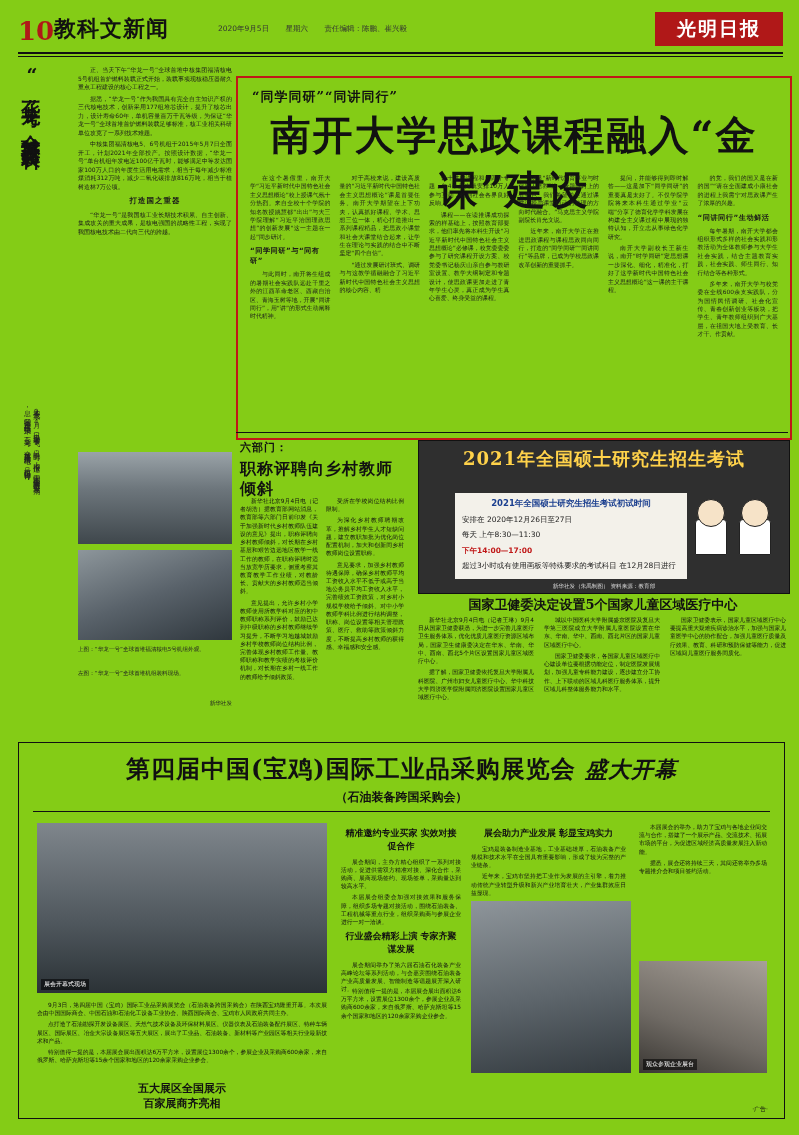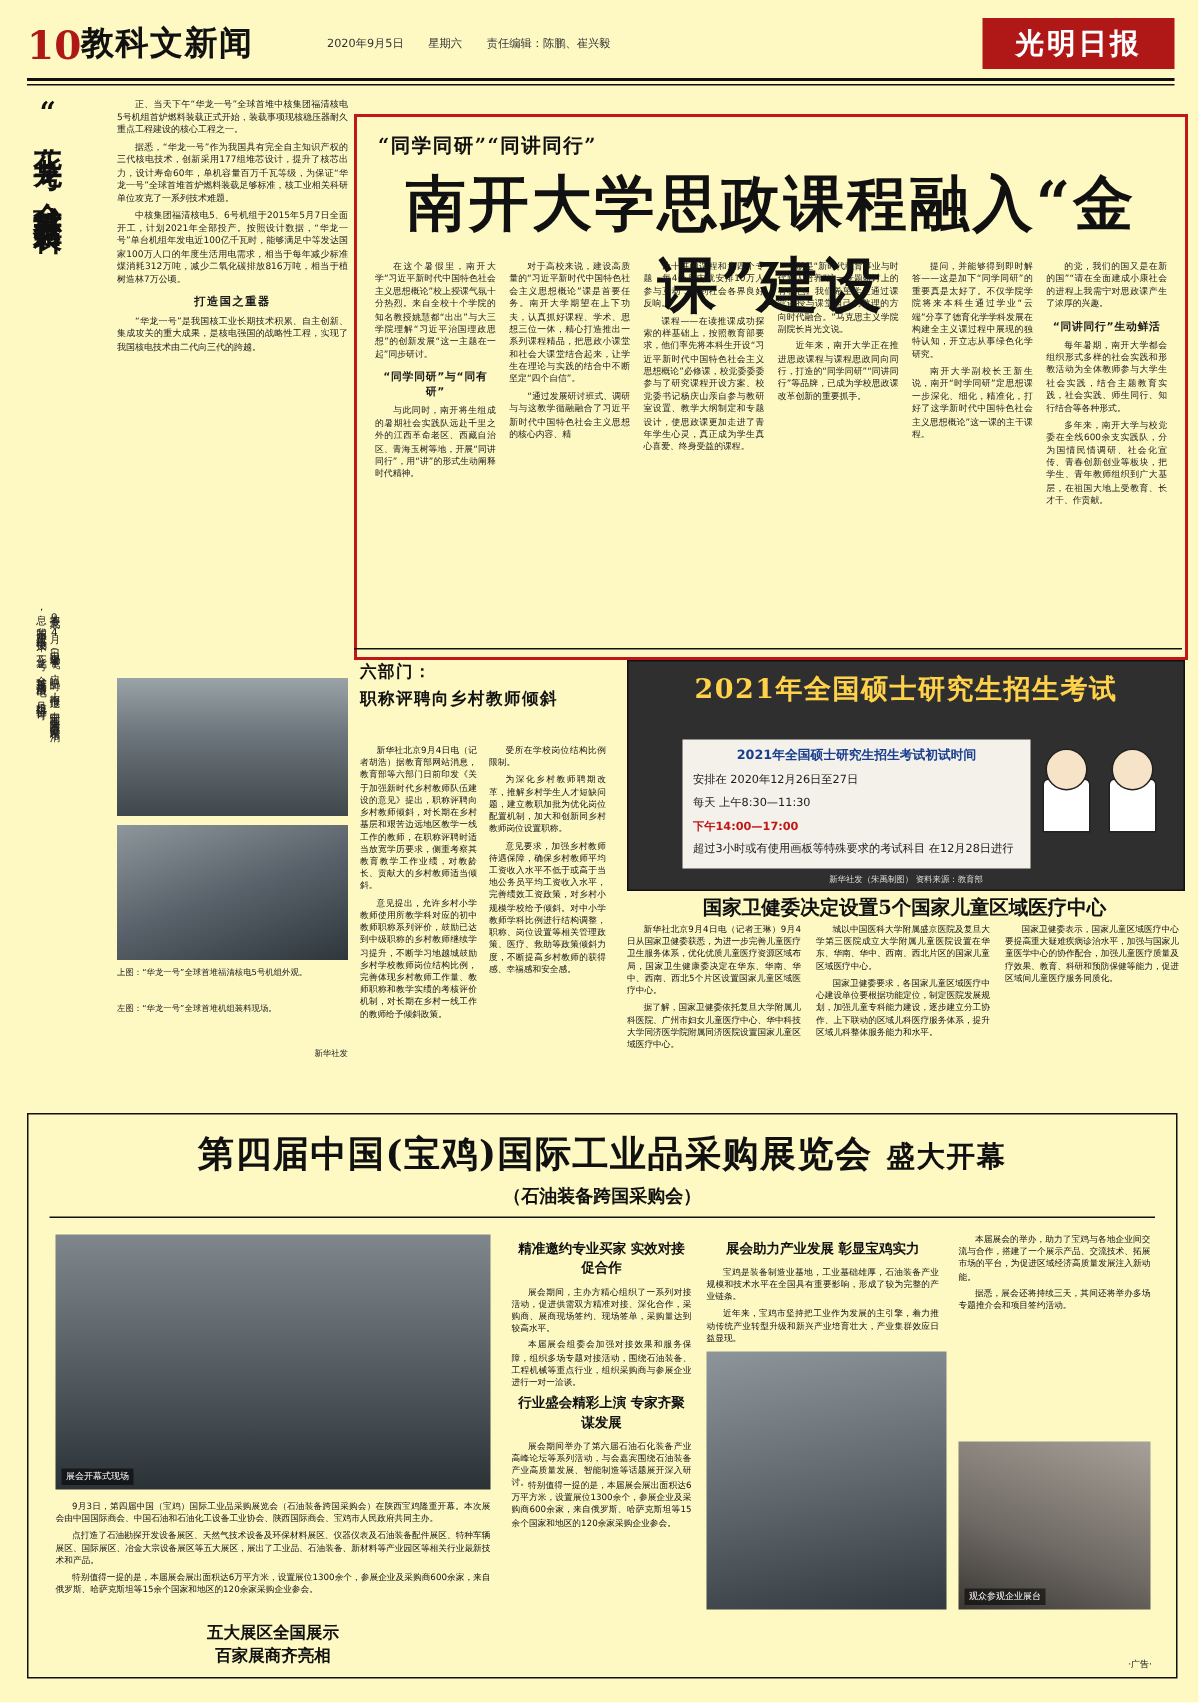--- a/index.html
+++ b/index.html
@@ -1,17 +1,17 @@
 <!DOCTYPE html>
 <html><head>
 <meta charset="utf-8">
 <style>
   html,body{margin:0;padding:0;background:#ffffff;}
   body{width:799px;height:1135px;position:relative;font-family:"DejaVu Sans","Liberation Sans",sans-serif;color:#111;}
-  .page{width:799px;height:1135px;position:relative;overflow:hidden;background:#fef9c3;}
+  .page{width:799px;height:1135px;position:relative;overflow:hidden;background:#84cc16;}
 
   
   .masthead{position:absolute;left:18px;top:14px;width:765px;height:38px;}
   .mh-pagenum{position:absolute;left:0;top:2px;font-size:26px;font-weight:bold;color:#b01818;font-family:"DejaVu Serif","Liberation Serif",serif;}
   .mh-section{position:absolute;left:36px;top:0px;font-size:22px;font-weight:bold;letter-spacing:1px;color:#111;font-family:"DejaVu Serif","Liberation Serif",serif;}
   .mh-meta{position:absolute;left:200px;top:10px;font-size:7.5px;color:#333;white-space:nowrap;}
   .mh-meta span{margin-right:14px;}
   .mh-logo{position:absolute;right:0;top:-2px;width:128px;height:34px;background:#b01818;color:#fff;font-family:"DejaVu Serif","Liberation Serif",serif;font-size:19px;font-weight:bold;letter-spacing:2px;display:flex;align-items:center;justify-content:center;}
   .rule-top{position:absolute;left:18px;top:52px;width:765px;height:2px;background:#111;}
   .rule-top2{position:absolute;left:18px;top:56px;width:765px;height:1px;background:#111;}
@@ -34,27 +34,27 @@
 
   
   .redbox{position:absolute;left:236px;top:76px;width:552px;height:360px;border:2px solid #c01818;}
   .rb-quote{position:absolute;left:14px;top:10px;font-size:13px;font-weight:bold;letter-spacing:1px;color:#111;font-family:"DejaVu Serif","Liberation Serif",serif;}
   .rb-title{position:absolute;left:10px;top:30px;width:532px;text-align:center;font-family:"DejaVu Serif","Liberation Serif",serif;font-size:40px;font-weight:bold;letter-spacing:2px;color:#111;}
   .rb-byline{position:absolute;left:10px;top:78px;width:532px;text-align:center;font-size:7px;color:#222;}
   .rb-byline span{margin:0 10px;}
   .rb-cols{position:absolute;left:12px;top:96px;width:528px;height:250px;display:flex;gap:9px;}
   .rb-col{width:123px;font-size:5.9px;line-height:1.42;text-align:justify;color:#1a1a1a;}
   .rb-col p{margin:0 0 3px 0;text-indent:12px;}
-  .rb-sub{font-weight:bold;font-size:7.2px;text-align:center;margin:5px 0 4px;letter-spacing:.5px;}
+  .rb-sub{font-weight:bold;font-size:7.2px;text-align:left;margin:5px 0 4px;letter-spacing:.5px;}
 
   
   .midsep{position:absolute;left:236px;top:432px;width:552px;height:1px;background:#111;}
   .six{position:absolute;left:240px;top:440px;width:160px;}
   .six-kicker{font-size:11px;font-weight:bold;font-family:"DejaVu Serif","Liberation Serif",serif;letter-spacing:1px;}
-  .six-title{font-size:11px;font-weight:bold;font-family:"DejaVu Serif","Liberation Serif",serif;letter-spacing:1px;margin-top:4px;line-height:1.25;}
+  .six-title{font-size:16px;font-weight:bold;font-family:"DejaVu Serif","Liberation Serif",serif;letter-spacing:1px;margin-top:4px;line-height:1.25;}
   .six-cols{position:absolute;left:240px;top:497px;width:164px;height:230px;display:flex;gap:8px;}
   .six-col{width:78px;font-size:5.8px;line-height:1.42;text-align:justify;}
   .six-col p{margin:0 0 3px 0;text-indent:11px;}
 
   
   .poster{position:absolute;left:418px;top:440px;width:370px;height:152px;background:#2f2f2f;border:1px solid #111;overflow:hidden;}
   .poster-t1{position:absolute;left:0;top:6px;width:370px;text-align:center;color:#ffd24a;font-family:"DejaVu Serif","Liberation Serif",serif;font-size:18px;font-weight:bold;letter-spacing:1px;}
   .poster-t2{position:absolute;left:0;top:28px;width:370px;text-align:center;color:#ffd24a;font-family:"DejaVu Serif","Liberation Serif",serif;font-size:18px;font-weight:bold;letter-spacing:1px;}
   .poster-panel{position:absolute;left:36px;top:52px;width:232px;height:86px;background:#f3f1ea;color:#1b1b1b;padding:5px 7px;box-sizing:border-box;}
   .pp-h{font-size:8.5px;font-weight:bold;text-align:center;color:#1b3f8f;}
@@ -65,21 +65,21 @@
   .pbody{position:absolute;width:30px;height:34px;background:#fff;border:1px solid #222;border-radius:4px 4px 0 0;}
   .poster-credit{position:absolute;left:0;bottom:2px;width:370px;text-align:center;color:#ddd;font-size:5.6px;}
   .poster-cap{position:absolute;left:418px;top:596px;width:370px;text-align:center;font-size:13px;font-weight:bold;font-family:"DejaVu Serif","Liberation Serif",serif;}
   .health-cols{position:absolute;left:418px;top:616px;width:370px;height:112px;display:flex;gap:10px;}
   .health-col{width:116px;font-size:5.8px;line-height:1.42;text-align:justify;}
   .health-col p{margin:0 0 3px 0;text-indent:11px;}
 
   
   .adbox{position:absolute;left:18px;top:742px;width:765px;height:375px;border:1px solid #111;}
   .ad-title{position:absolute;left:0;top:10px;width:765px;text-align:center;font-family:"DejaVu Serif","Liberation Serif",serif;font-weight:bold;font-size:24px;letter-spacing:1px;}
-  .ad-title .big{font-size:19px;}
+  .ad-title .big{font-size:22px;font-style:italic;}
   .ad-sub{position:absolute;left:0;top:46px;width:765px;text-align:center;font-family:"DejaVu Serif","Liberation Serif",serif;font-weight:bold;font-size:12px;}
   .ad-rule{position:absolute;left:14px;top:68px;width:737px;height:1px;background:#111;}
   .ad-photo1{position:absolute;left:18px;top:80px;width:290px;height:170px;background:linear-gradient(180deg,#7f868c 0%,#4e565c 60%,#2b3236 100%);}
   .adphoto-label{position:absolute;bottom:3px;left:4px;background:rgba(0,0,0,.55);color:#fff;font-size:6px;padding:1px 3px;}
   .ad-col{position:absolute;font-size:5.8px;line-height:1.42;text-align:justify;}
   .ad-col p{margin:0 0 3px 0;text-indent:11px;}
   .ad-h{font-weight:bold;font-size:9px;text-align:center;margin:4px 0 5px;font-family:"DejaVu Serif","Liberation Serif",serif;}
   .ad-credit{position:absolute;right:16px;bottom:4px;font-size:6px;}
   .photo-grad-b{background:linear-gradient(170deg,#8e959a 0%,#5d656b 55%,#333a3f 100%);}
   .photo-grad-c{background:linear-gradient(200deg,#a7a098 0%,#6f6a64 60%,#3a3733 100%);}

